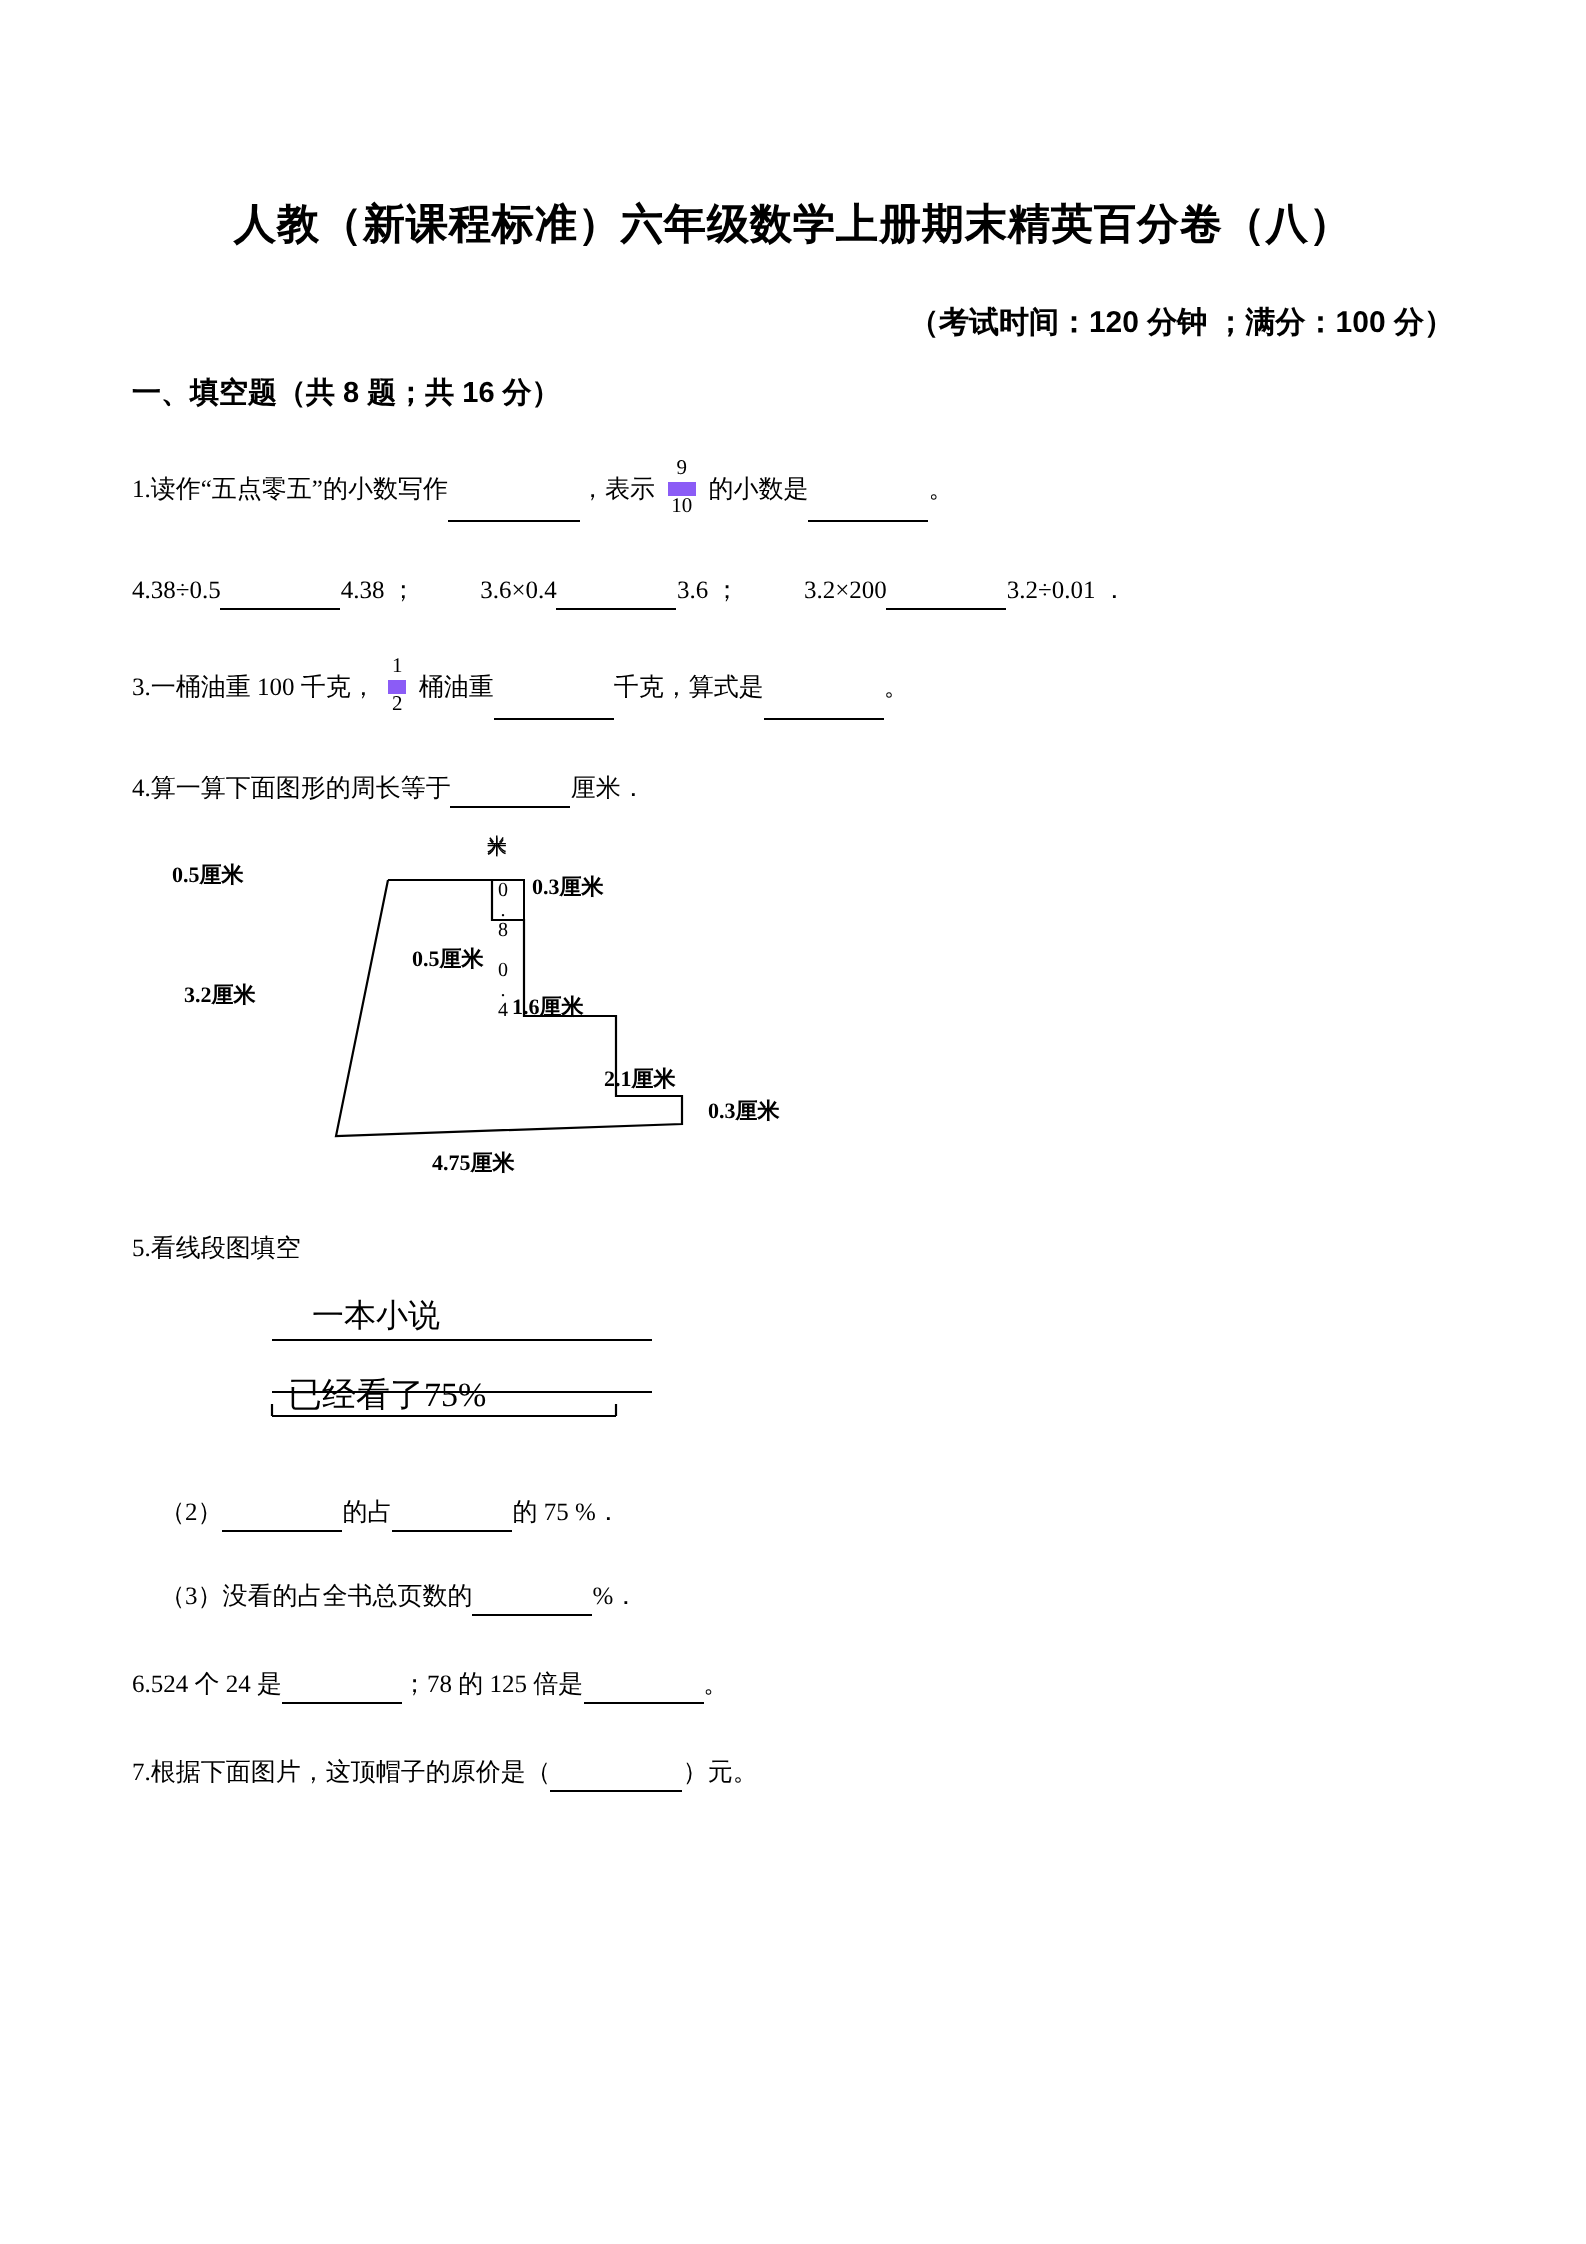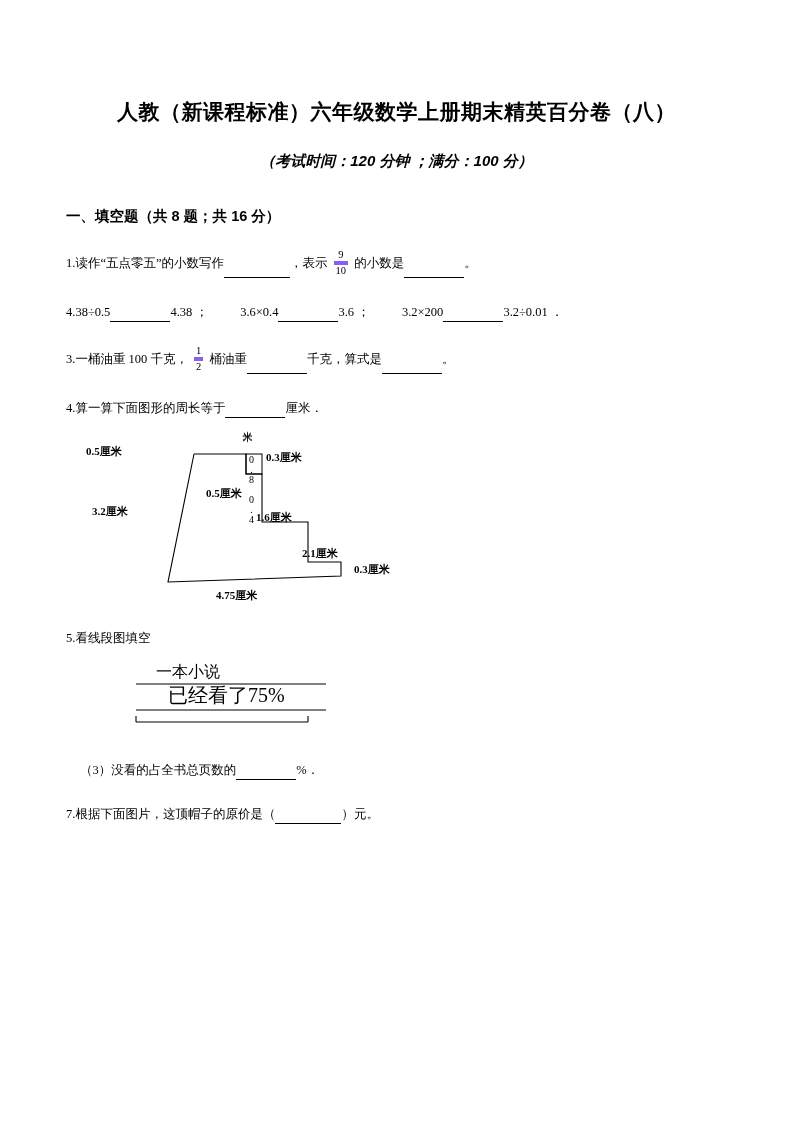--- a/index.html
+++ b/index.html
@@ -24,32 +24,31 @@
   }
   .doc-title {
     text-align: center;
     font-family: "Liberation Sans", sans-serif;
     font-weight: bold;
     font-size: 21px;
     letter-spacing: 0.5px;
     margin-top: 98px;
   }
   .doc-subtitle {
-    text-align: center;
+    text-align: right;
     font-family: "Liberation Sans", sans-serif;
     font-weight: bold;
     font-size: 15px;
     margin-top: 26px;
-    font-style: italic;
   }
   .section-title {
     font-family: "Liberation Sans", sans-serif;
     font-weight: bold;
     font-size: 14.5px;
-    margin-top: 36px;
+    margin-top: 16px;
   }
   .q {
     font-size: 12.5px;
     margin-top: 24px;
     line-height: 1.6;
   }
   .q-sub {
     font-size: 12.5px;
     margin-top: 22px;
     margin-left: 14px;
@@ -67,21 +66,21 @@
     display: inline-block;
     vertical-align: middle;
     text-align: center;
     font-size: 10.5px;
     line-height: 1.15;
     margin: 0 3px;
     position: relative;
     top: -1px;
   }
   .frac .num { display: block; padding: 0 2px; }
-  .frac .den { display: block; border-top: 4px solid #8b5cf6; padding: 0 2px; }
+  .frac .den { display: block; border-top: 7px solid #8b5cf6; padding: 0 2px; }
   .spacer-mid { display: inline-block; width: 26px; }
 
   
   .fig4 {
     position: relative;
     width: 430px;
     height: 190px;
     margin-top: 12px;
     margin-left: 20px;
     font-size: 12px;
@@ -107,23 +106,22 @@
   }
   .fig5 svg { position: absolute; left:0; top:0; }
   .fig5 .t1 {
     position: absolute;
     left: 48px; top: 4px;
     font-size: 16px;
     font-family: "Liberation Serif", serif;
   }
   .fig5 .t2 {
     position: absolute;
-    left: 36px; top: 24px;
-    font-size: 20px;
-    margin-left: 24px;
+    left: 36px; top: 42px;
+    font-size: 17px;
   }
 </style>
 </head>
 <body>
 
 <div class="page">
 
   <div class="doc-title">人教（新课程标准）六年级数学上册期末精英百分卷（八）</div>
   <div class="doc-subtitle">（考试时间：120 分钟  ；满分：100 分）</div>
 
@@ -186,21 +184,27 @@
       <line x1="28" y1="52" x2="218" y2="52" stroke="#000" stroke-width="1.1"></line>
       <line x1="28" y1="58" x2="28" y2="64" stroke="#000" stroke-width="1.1"></line>
       <line x1="28" y1="64" x2="200" y2="64" stroke="#000" stroke-width="1.1"></line>
       <line x1="200" y1="58" x2="200" y2="64" stroke="#000" stroke-width="1.1"></line>
     </svg>
     <div class="t1">一本小说</div>
     <div class="t2">已经看了75%</div>
   </div>
 
   <div class="q-sub">
+    <span>（2）</span><span class="blank"></span><span>的占</span><span class="blank"></span><span>的 75 %．</span>
+  </div>
+  <div class="q-sub">
     <span>（3）没看的占全书总页数的</span><span class="blank"></span><span>%．</span>
   </div>
 
+  <div class="q">
+    <span>6.524 个 24 是</span><span class="blank"></span><span>；78 的 125 倍是</span><span class="blank"></span><span>。</span>
+  </div>
 
   <div class="q">
     <span>7.根据下面图片，这顶帽子的原价是（</span><span class="blank lg"></span><span>）元。</span>
   </div>
 
 </div>
 
 </body></html>

